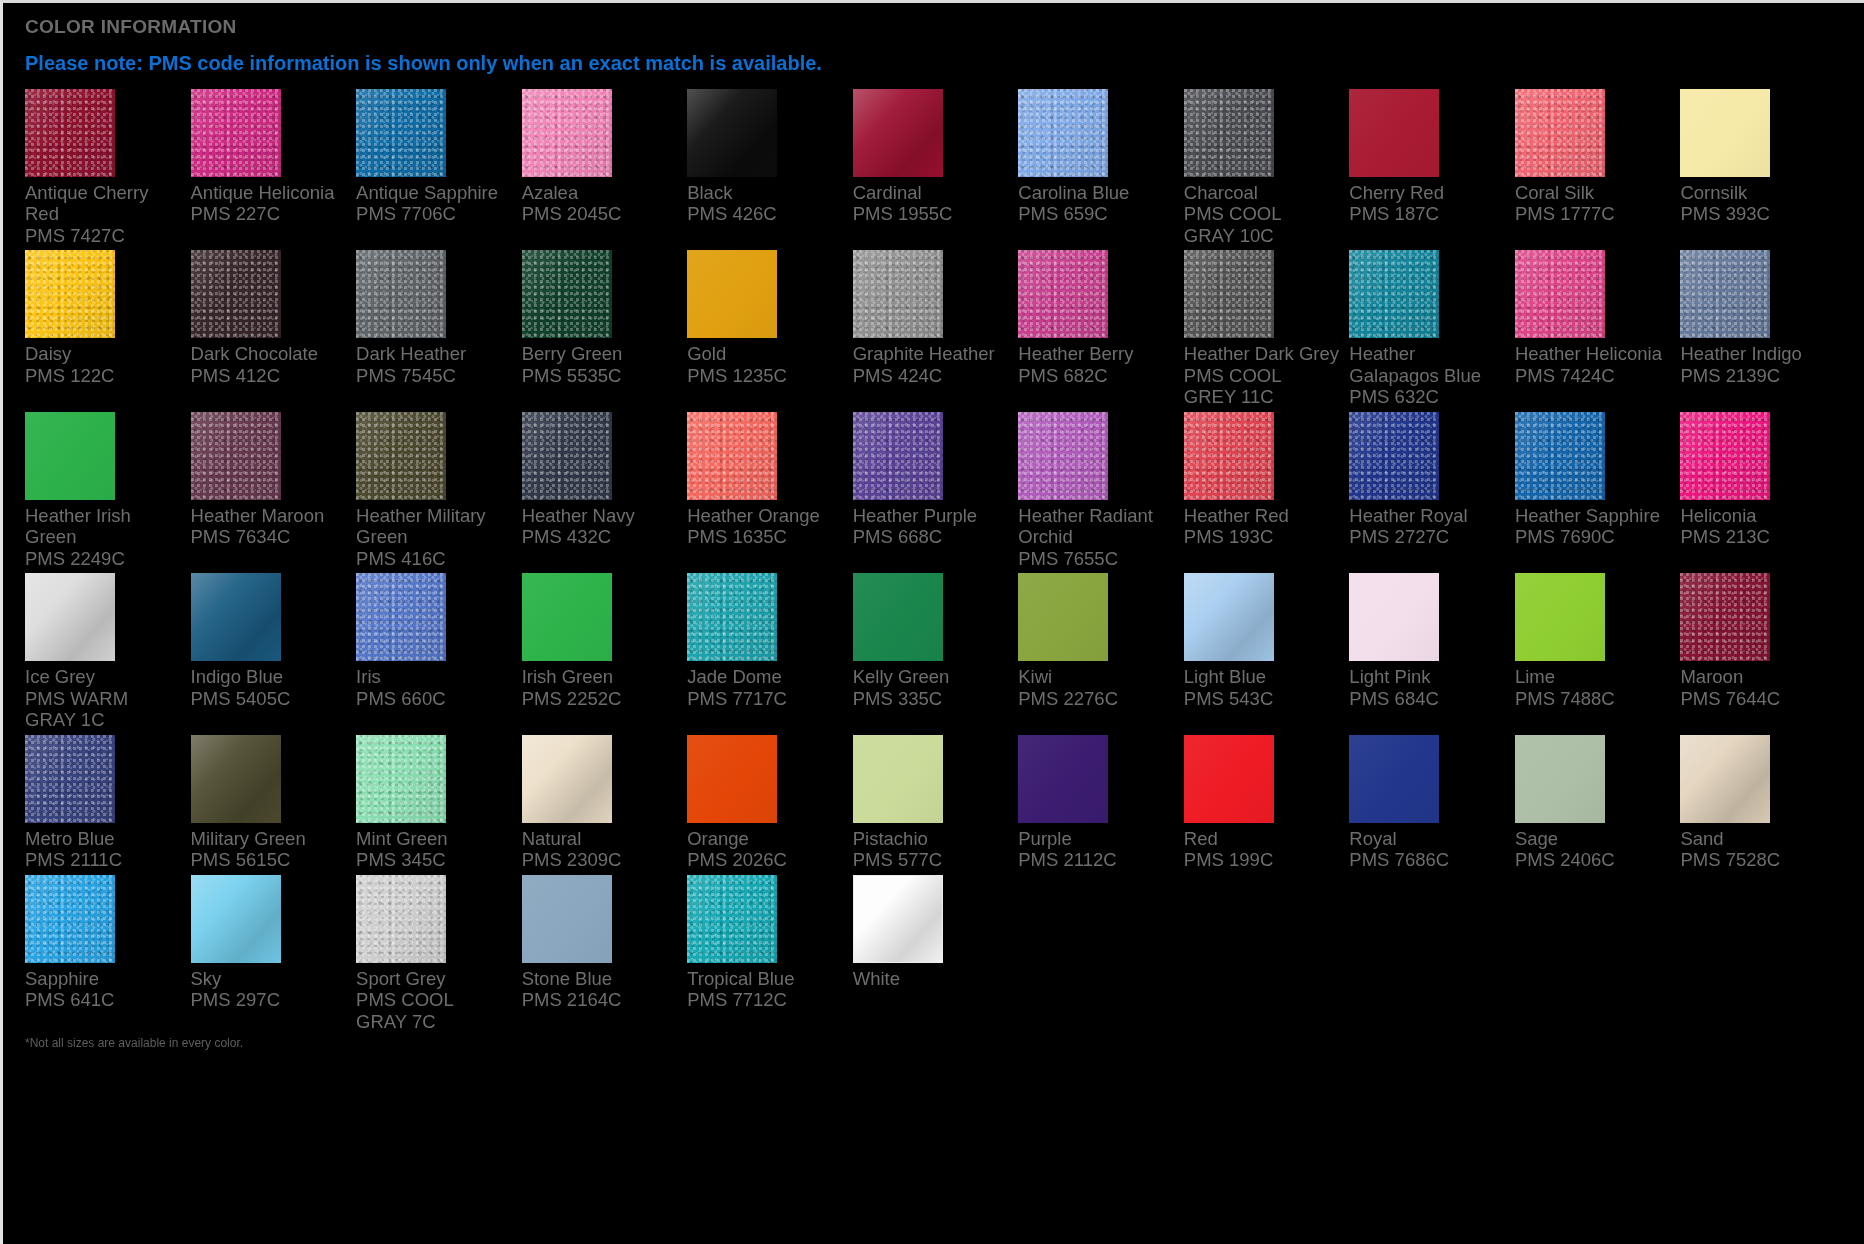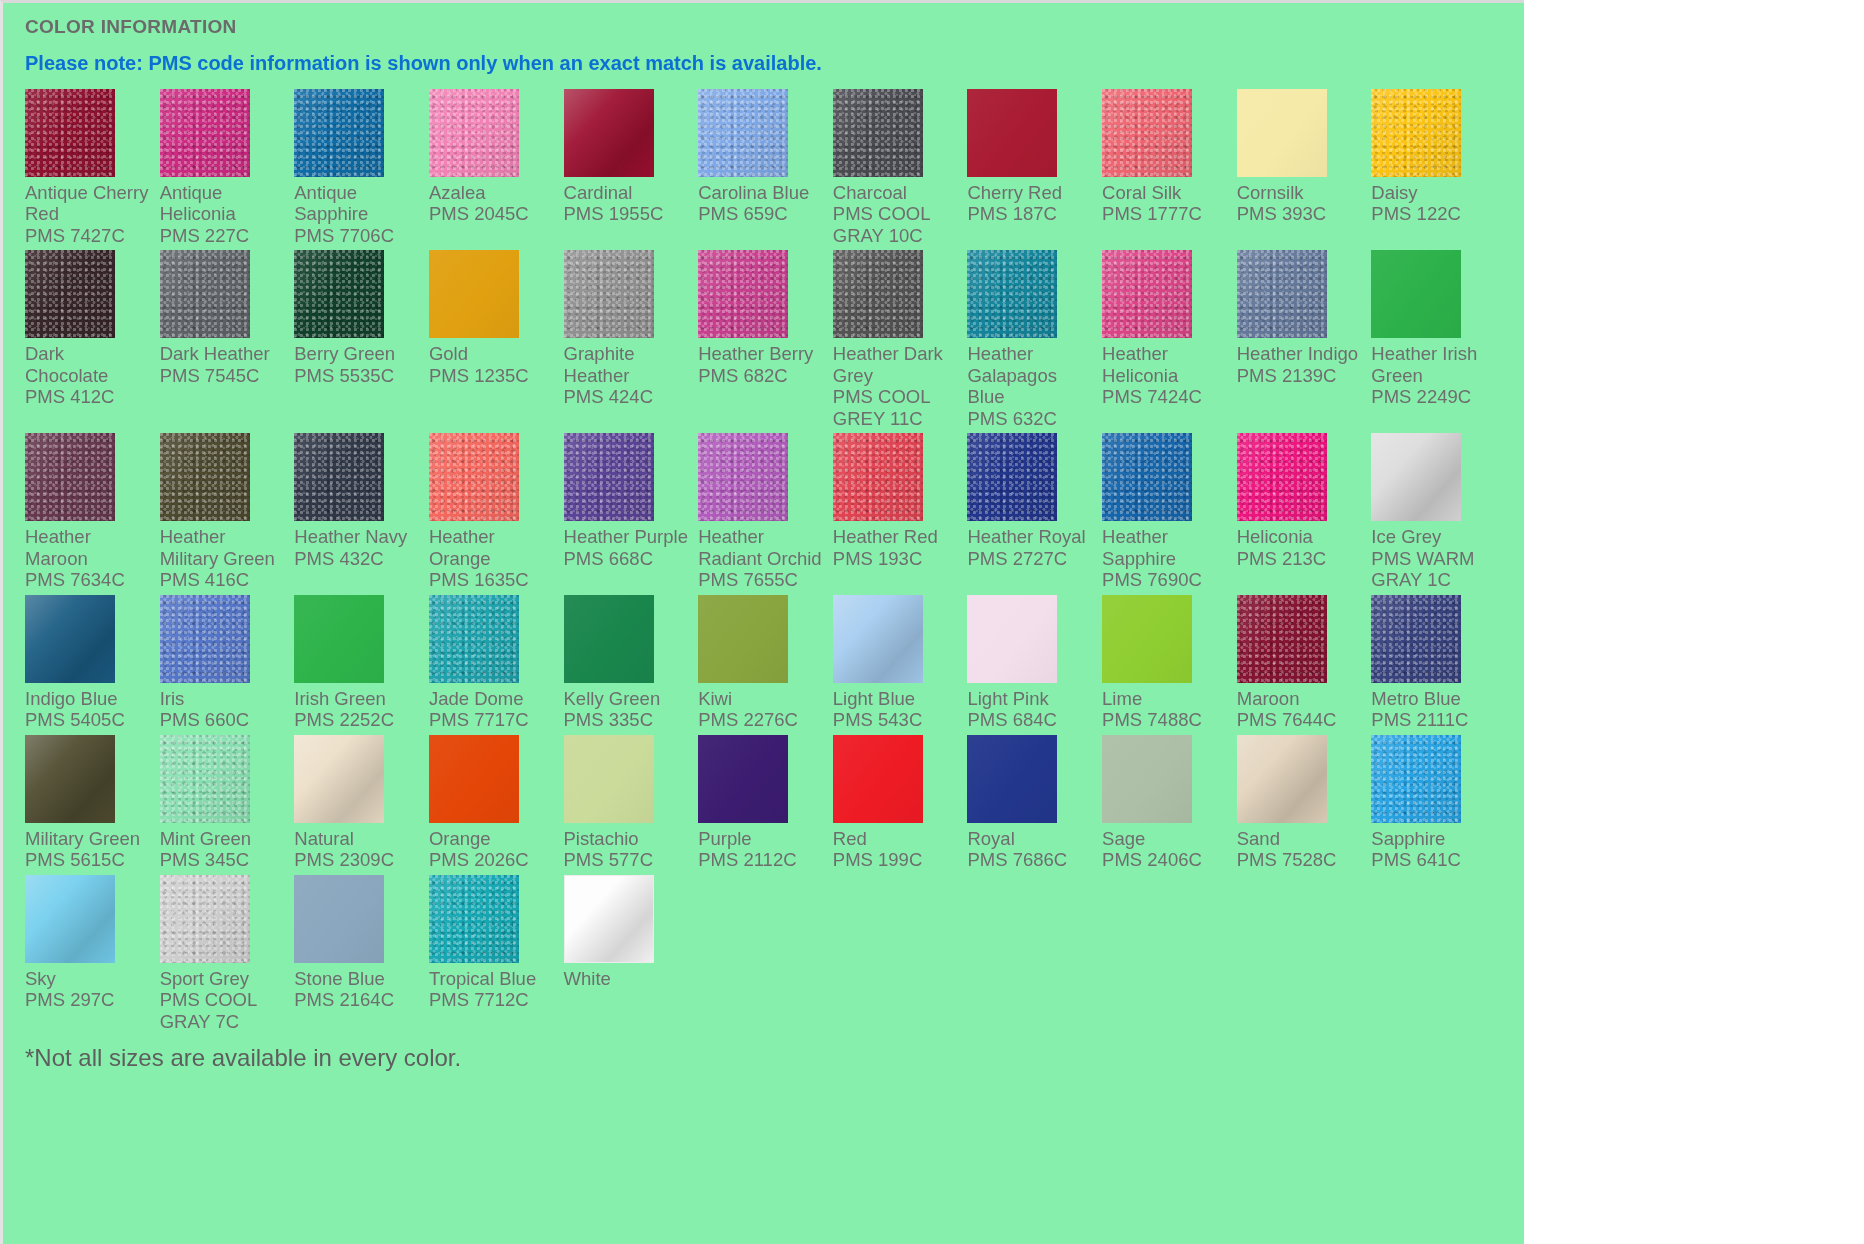--- a/index.html
+++ b/index.html
@@ -10,24 +10,24 @@
   }
   body {
     font-family: "Liberation Sans", sans-serif;
     width: 1864px;
     height: 1244px;
     overflow: hidden;
     -webkit-font-smoothing: antialiased;
   }
   .page {
     position: relative;
-    width: 1524px;
+    width: 1864px;
     height: 1244px;
     box-sizing: border-box;
-    background: #86efac;
+    background: #000000;
     border-top: 3px solid #d9d9d9;
     border-left: 3px solid #e3e3e3;
   }
   .inner {
     padding: 10px 18px 0 22px;
   }
   .section-title {
     font-size: 19px;
     font-weight: bold;
     color: #6b6b6b;
@@ -102,23 +102,23 @@
     margin-top: 5px;
     white-space: pre-line;
   }
   .code {
     font-size: 18.5px;
     line-height: 21.5px;
     color: #6e6e6e;
     white-space: pre-line;
   }
   .footnote {
-    font-size: 24px;
+    font-size: 12px;
     color: #5e5e5e;
-    margin-top: 8px;
+    margin-top: 0;
     padding-left: 0px;
     line-height: 1.2;
   }
 </style>
 </head>
 <body>
 
 <div class="page">
   <div class="inner">
 
@@ -149,20 +149,27 @@
           <div class="code">PMS 7706C</div>
         </div>
         <div class="cell">
           <div class="swatch heather" style="background: rgb(242, 131, 182);">
             <span class="tex"></span>
           </div>
           <div class="label">Azalea</div>
           <div class="code">PMS 2045C</div>
         </div>
         <div class="cell">
+          <div class="swatch diag" style="background: rgb(13, 13, 13);">
+            <span class="tex"></span>
+          </div>
+          <div class="label">Black</div>
+          <div class="code">PMS 426C</div>
+        </div>
+        <div class="cell">
           <div class="swatch diag" style="background: rgb(157, 16, 48);">
             <span class="tex"></span>
           </div>
           <div class="label">Cardinal</div>
           <div class="code">PMS 1955C</div>
         </div>
         <div class="cell">
           <div class="swatch heather" style="background: rgb(127, 169, 232);">
             <span class="tex"></span>
           </div>

